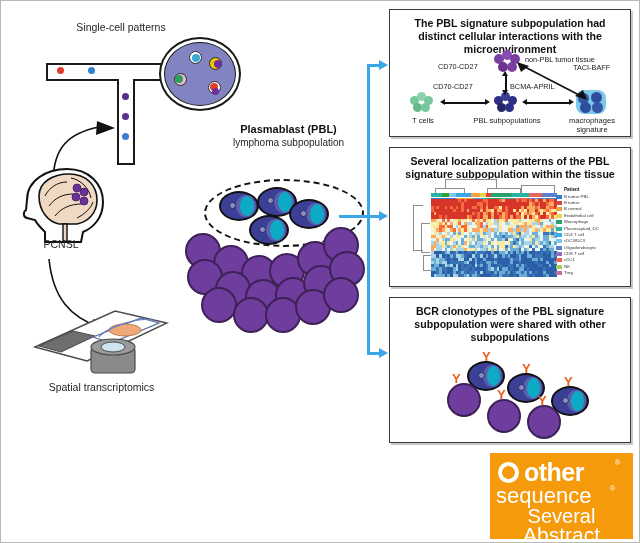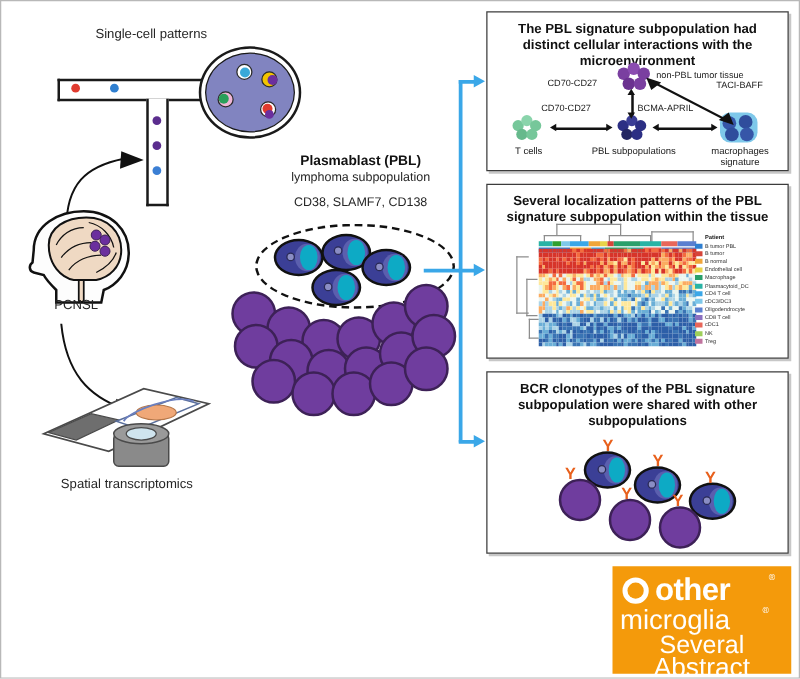--- a/index.html
+++ b/index.html
@@ -202,21 +202,20 @@
     <ellipse cx="96" cy="29" rx="16" ry="6" fill="#f0a878" stroke="#b5774a" stroke-width=".9"></ellipse>
     <path d="M70,36 C74,28 112,14 126,20" fill="none" stroke="#6b7fbe" stroke-width="1.4"></path>
     <rect x="62" y="46" width="44" height="26" rx="4" fill="#8a8a8a" stroke="#4a4a4a" stroke-width="1.2"></rect>
     <ellipse cx="84" cy="46" rx="22" ry="8" fill="#9a9a9a" stroke="#4a4a4a" stroke-width="1.2"></ellipse>
     <ellipse cx="84" cy="46" rx="12" ry="5" fill="#cfe4ee" stroke="#4a4a4a" stroke-width="1"></ellipse>
   </svg>
   <div class="abs lbl" id="spatial-label">Spatial transcriptomics</div>
 
   <div class="abs lbl" id="pbl-title">Plasmablast (PBL)</div>
   <div class="abs lbl" id="pbl-sub">lymphoma subpopulation</div>
-  <div class="abs lbl" id="pbl-markers">CD38, SLAMF7, CD138</div>
 
   <div class="abs" id="dash-oval"></div>
 
   <div class="abs pblcell" style="left:218px; top:190px; width:40px; height:30px;">
     <div class="body2"></div>
       <div class="rim"></div>
       <div class="nuc" style="left:8px; top:9px;"></div>
   </div>
   <div class="abs pblcell" style="left:256px; top:186px; width:40px; height:30px;">
     <div class="body2"></div>
@@ -1574,19 +1573,19 @@
 
   <div class="abs tumorcell" style="left:526px; top:404px; width:34px; height:34px;"></div>
   <div class="bcr-y abs" style="left:537px; top:393px;">Y</div>
 
   <div class="abs" id="logo">
     <div class="mark">
         <div class="inner"></div>
       </div>
     <div class="l1">other</div>
     <div class="reg1">®</div>
-    <div class="l2">microglia</div>
+    <div class="l2">sequence</div>
     <div class="reg2">®</div>
     <div class="l3">Several</div>
     <div class="l4">Abstract</div>
   </div>
 
 </div>
 
 </body></html>

